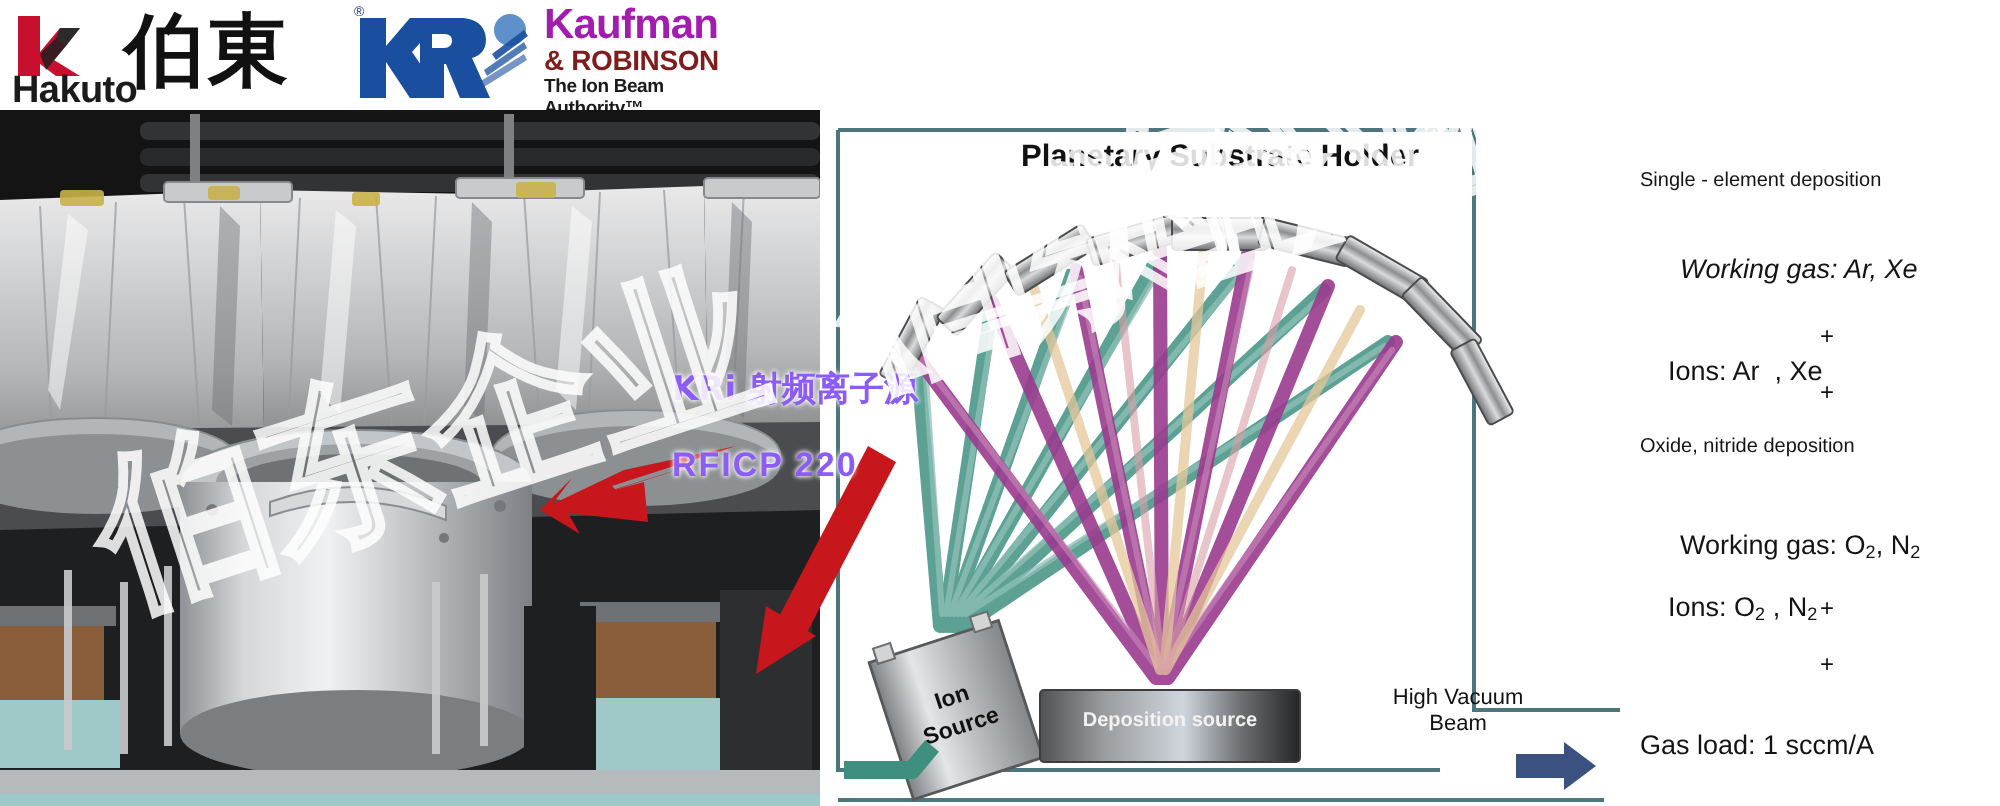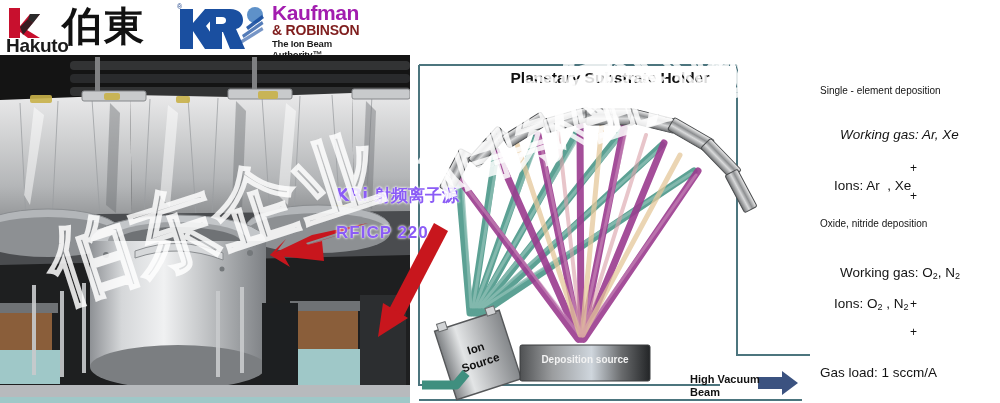--- a/index.html
+++ b/index.html
@@ -367,22 +367,22 @@
         <rect x="110" y="290" width="130" height="36" rx="2" fill="url(#depgrad)" stroke="#3b3d3f"></rect>
         <text x="175" y="308" text-anchor="middle" font-size="10" font-weight="bold" fill="#f2f2f2" font-family="Liberation Sans, sans-serif" id="svg-dep">Deposition source</text>
       </g>
 
       <g>
         <path d="M348 322 L372 322 L372 316 L388 328 L372 340 L372 334 L348 334 Z" fill="#3b5280"></path>
       </g>
     </svg>
   </div>
 
-  <div style="position:absolute;left:690px;top:373px;width:78px;
-              font-size:11px;font-weight:bold;line-height:13px;color:#111;">
+  <div style="position:absolute;left:690px;top:343px;width:78px;text-align:center;
+              font-size:11px;font-weight:normal;line-height:13px;color:#111;">
     <div>High Vacuum</div>
     <div>Beam</div>
   </div>
 
   <div class="textcol">
 
     <div class="t-line t-head" style="left:8px;top:30px;">Single - element deposition</div>
 
     <div class="t-line" style="left:28px;top:72px;font-style:italic;">Working gas: Ar, Xe</div>
 

